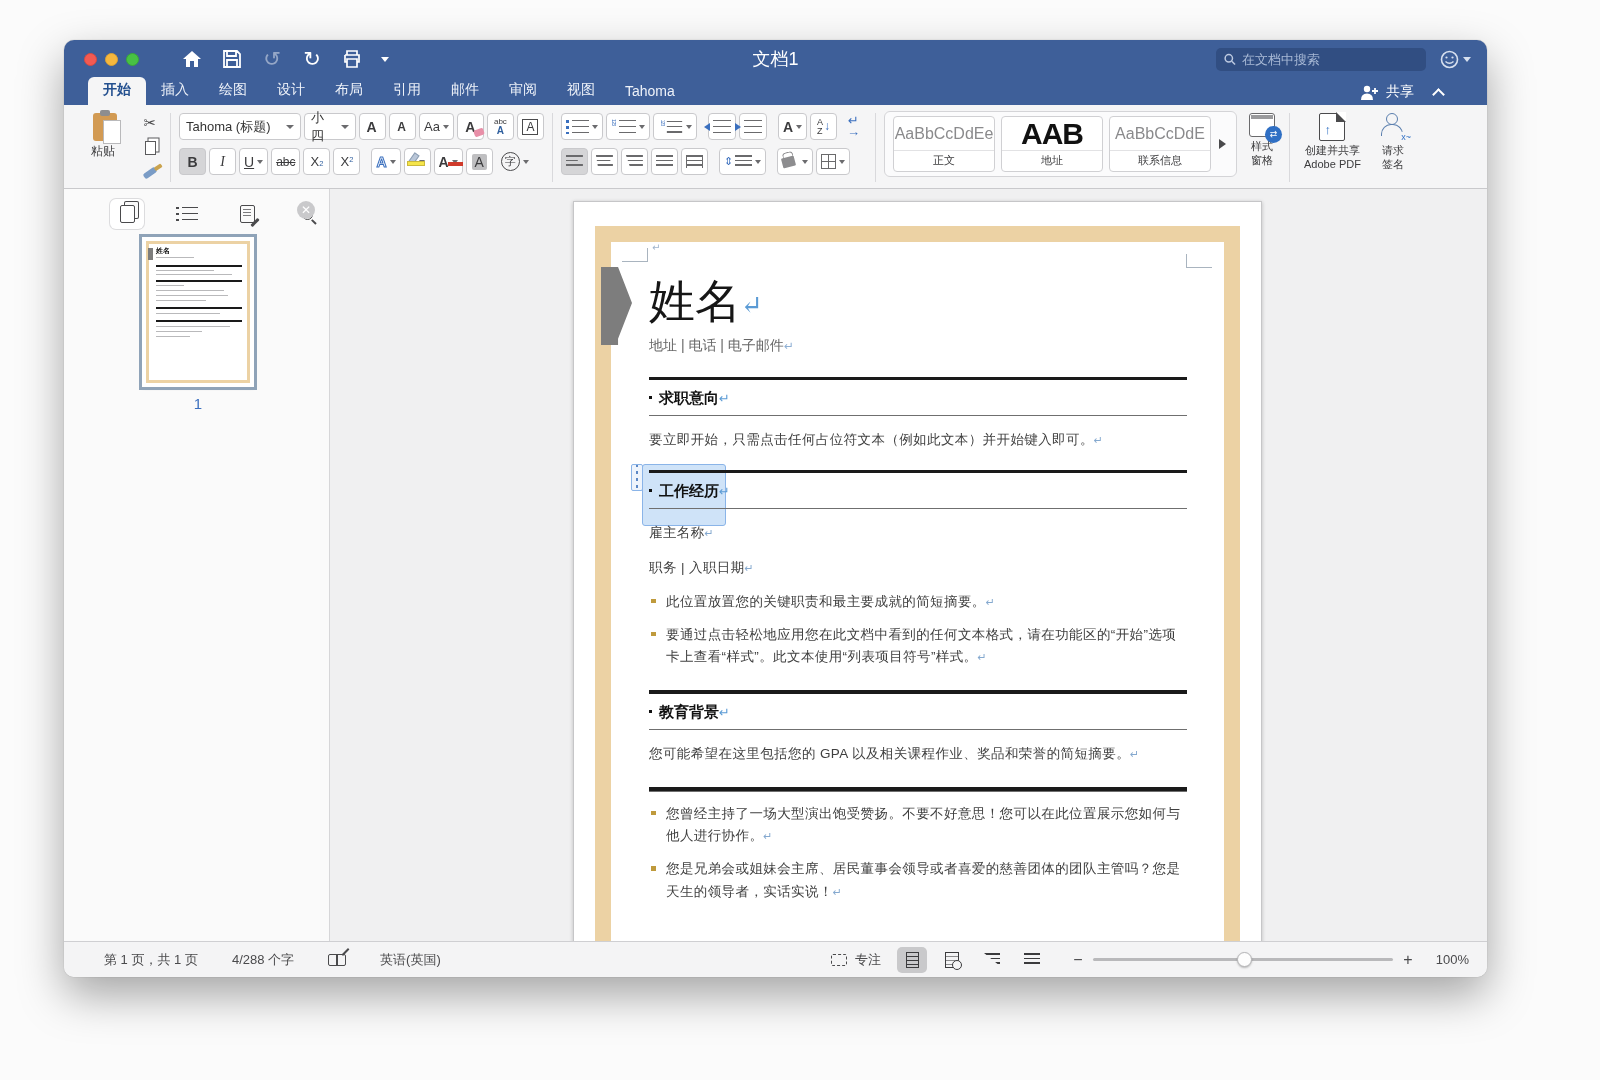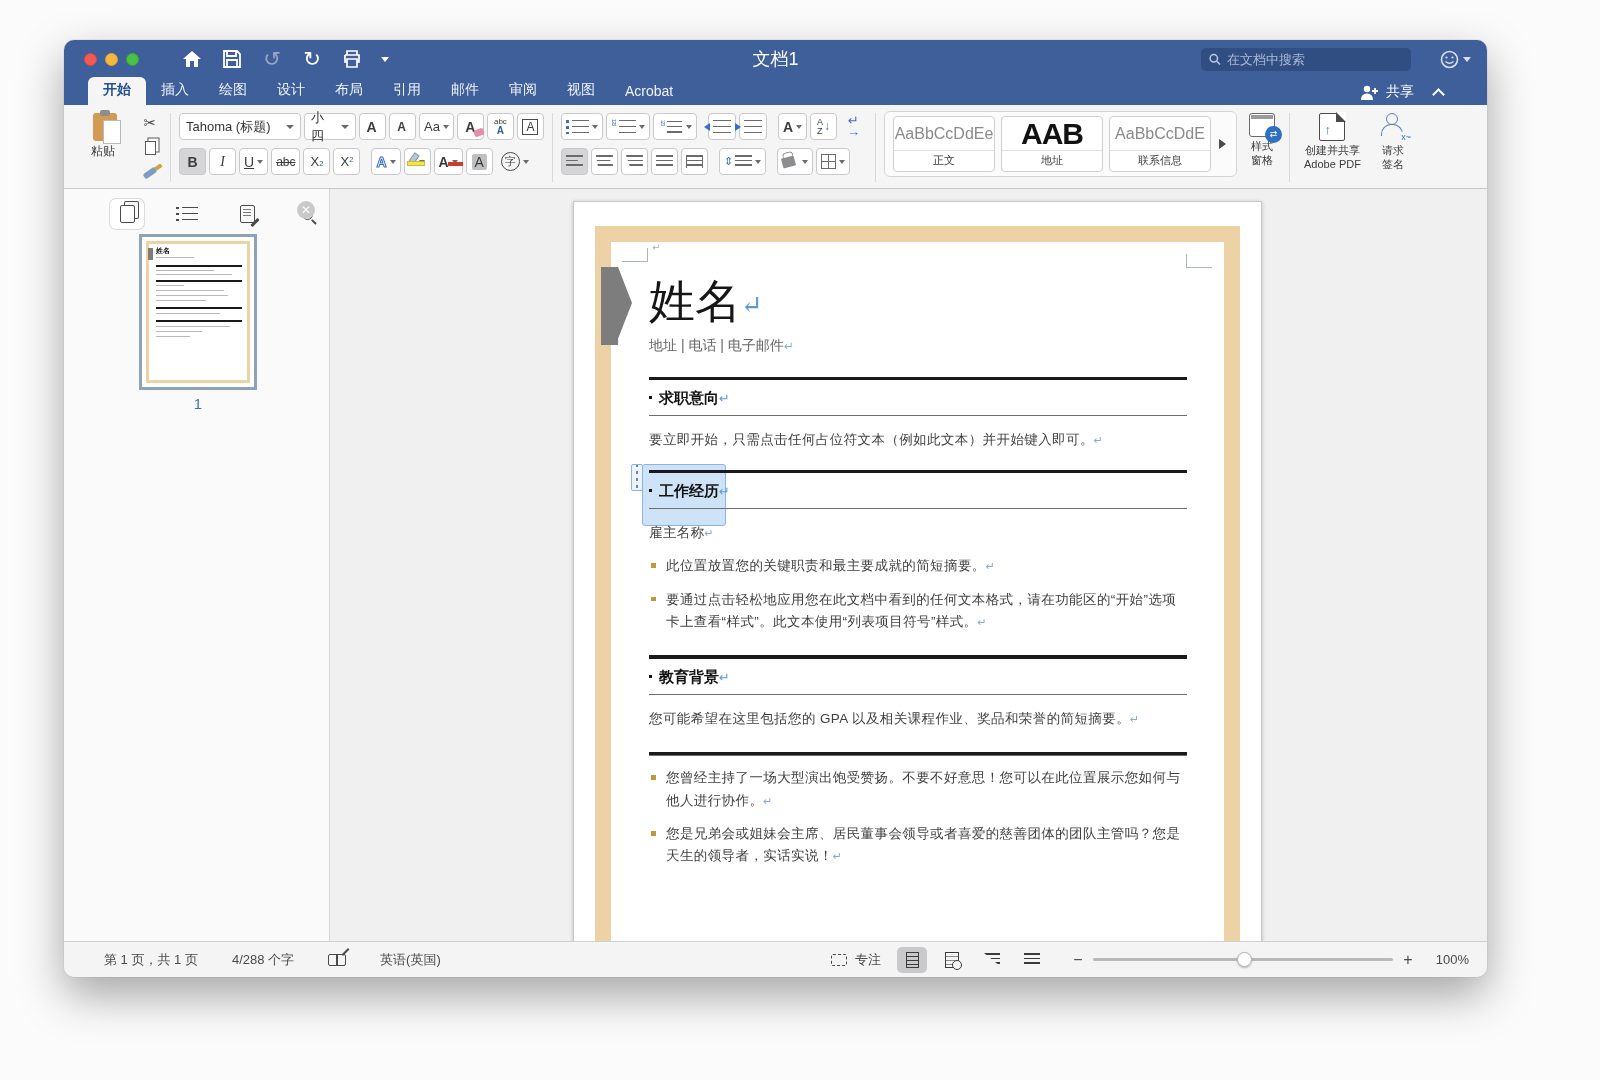--- a/index.html
+++ b/index.html
@@ -14,21 +14,21 @@
   .light.red { background:#f35a52; border:1px solid #d94a42; }
   .light.yellow { background:#f6b73e; border:1px solid #dea332; }
   .light.green { background:#48c144; border:1px solid #3aa838; }
   .tb-icons { display:flex; align-items:center; gap:18px; margin-left:42px; color:#fff; }
   .tb-ic { width:22px; height:22px; display:flex; align-items:center; justify-content:center; }
   .tb-ic svg { display:block; }
   .glyph-undo { font-size:21px; color:rgba(255,255,255,.45); }
   .glyph-redo { font-size:21px; color:#fff; }
   .caret-d { width:0; height:0; border-left:4px solid transparent; border-right:4px solid transparent; border-top:5px solid #fff; display:inline-block; }
   .tb-title { position:absolute; left:0; right:0; text-align:center; color:#fff; font-size:18px; pointer-events:none; }
-  .tb-right { position:absolute; right:16px; display:flex; align-items:center; gap:29px; }
+  .tb-right { position:absolute; right:16px; display:flex; align-items:center; gap:14px; }
   .searchbox { display:flex; align-items:center; gap:6px; width:210px; height:23px; background:#314e82; border-radius:5px; padding:0 8px; }
   .searchbox input { flex:1; background:transparent; border:none; outline:none; color:#cdd8ea; font-size:13px; }
   .searchbox input::placeholder { color:#a9bad6; }
   .smiley { display:flex; align-items:center; gap:4px; }
 
   
   .tabrow { position:relative; height:27px; background:#3e5f99; display:flex; align-items:flex-end; padding-left:24px; }
   .tab { color:#eef2f9; font-size:14px; padding:4px 15px 6px; cursor:default; }
   .tab.active { background:#f5f5f6; color:#24508f; font-weight:bold; border-radius:6px 6px 0 0; }
   .tab-share { position:absolute; right:44px; bottom:4px; display:flex; align-items:center; gap:6px; color:#fff; font-size:14px; }
@@ -251,21 +251,21 @@
   <div class="tabrow">
     <div class="tab active">开始</div>
     <div class="tab">插入</div>
     <div class="tab">绘图</div>
     <div class="tab">设计</div>
     <div class="tab">布局</div>
     <div class="tab">引用</div>
     <div class="tab">邮件</div>
     <div class="tab">审阅</div>
     <div class="tab">视图</div>
-    <div class="tab">Acrobat</div>
+    <div class="tab">Tahoma</div>
     <div class="tab-share">
       <svg width="20" height="15" viewBox="0 0 20 15">
           <circle cx="7" cy="4" r="3.2" fill="#fff"></circle>
           <path d="M1 15 Q1 8.5 7 8.5 Q13 8.5 13 15 Z" fill="#fff"></path>
           <path d="M15 3 V9 M12 6 H18" stroke="#fff" stroke-width="1.8"></path>
         </svg>
       <span>共享</span>
       <span class="chev-up"></span>
     </div>
   </div>
@@ -561,20 +561,21 @@
           </div>
 
           <div class="sec2wrap">
             <div class="ccbox"></div>
             <div class="cchandle"></div>
             <div class="sec">
               <div class="thick"></div>
               <div class="hrow"><span>工作经历</span><span class="pil">↵</span></div>
               <div class="thin"></div>
               <div class="body-p"><span>雇主名称</span><span class="pil">↵</span></div>
+              <div class="body-p"><span>职务 | 入职日期</span><span class="pil">↵</span></div>
               <div class="ul">
                 <div class="li"><span>此位置放置您的关键职责和最主要成就的简短摘要。</span><span class="pil">↵</span></div>
                 <div class="li"><span>要通过点击轻松地应用您在此文档中看到的任何文本格式，请在功能区的“开始”选项卡上查看“样式”。此文本使用“列表项目符号”样式。</span><span class="pil">↵</span></div>
               </div>
             </div>
           </div>
 
           <div class="gap-lg"></div>
 
           <div class="sec">

